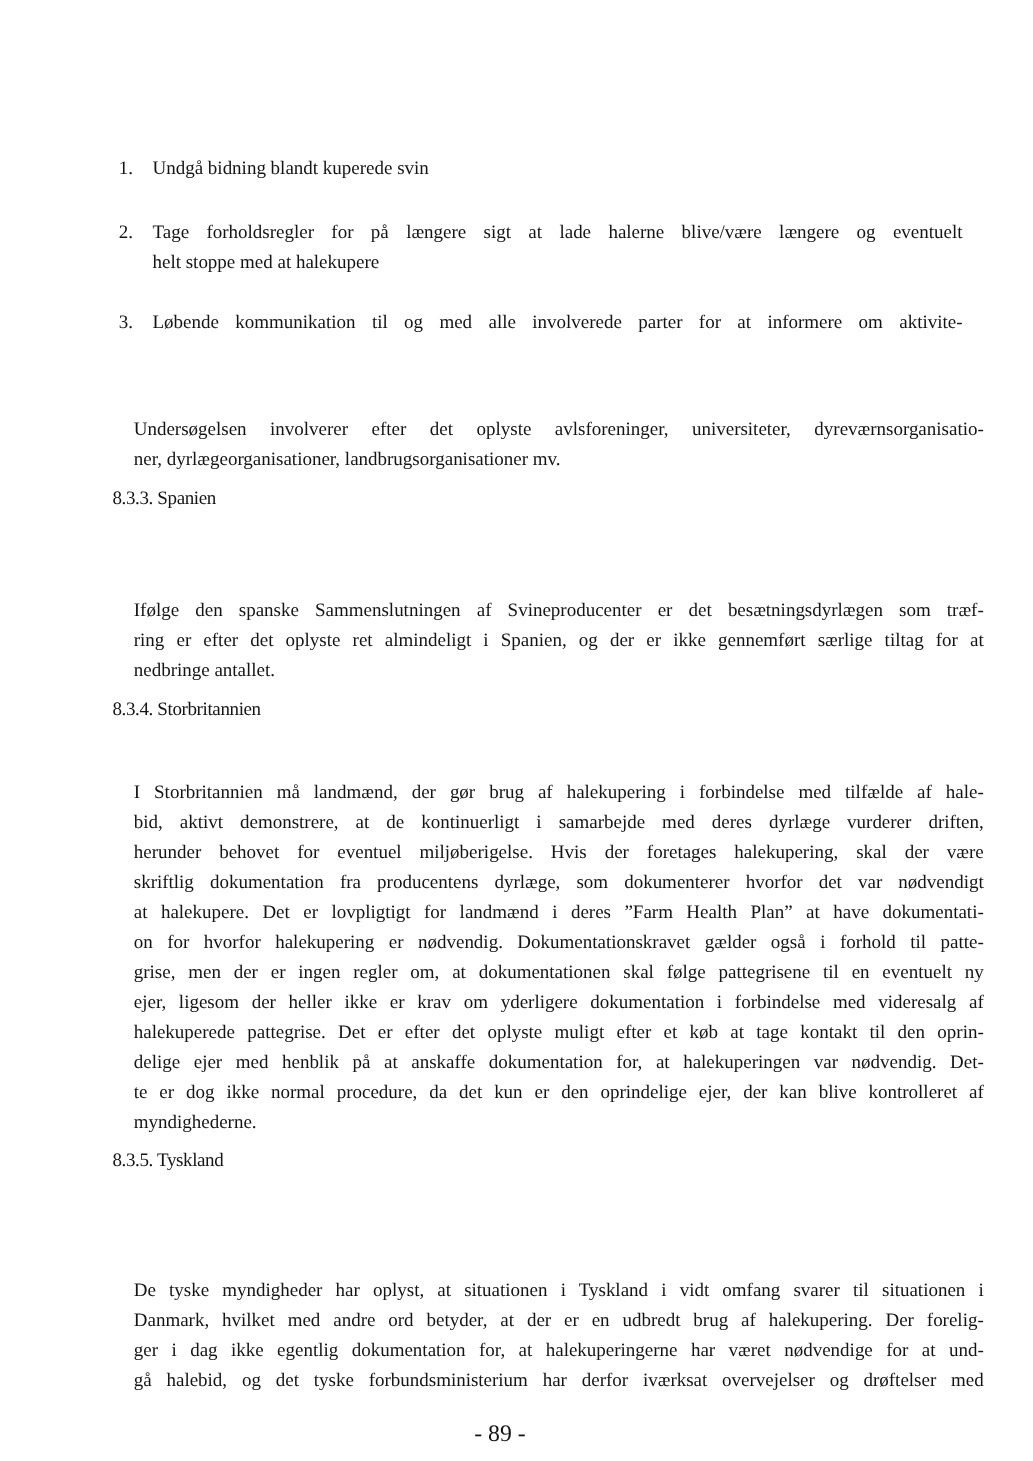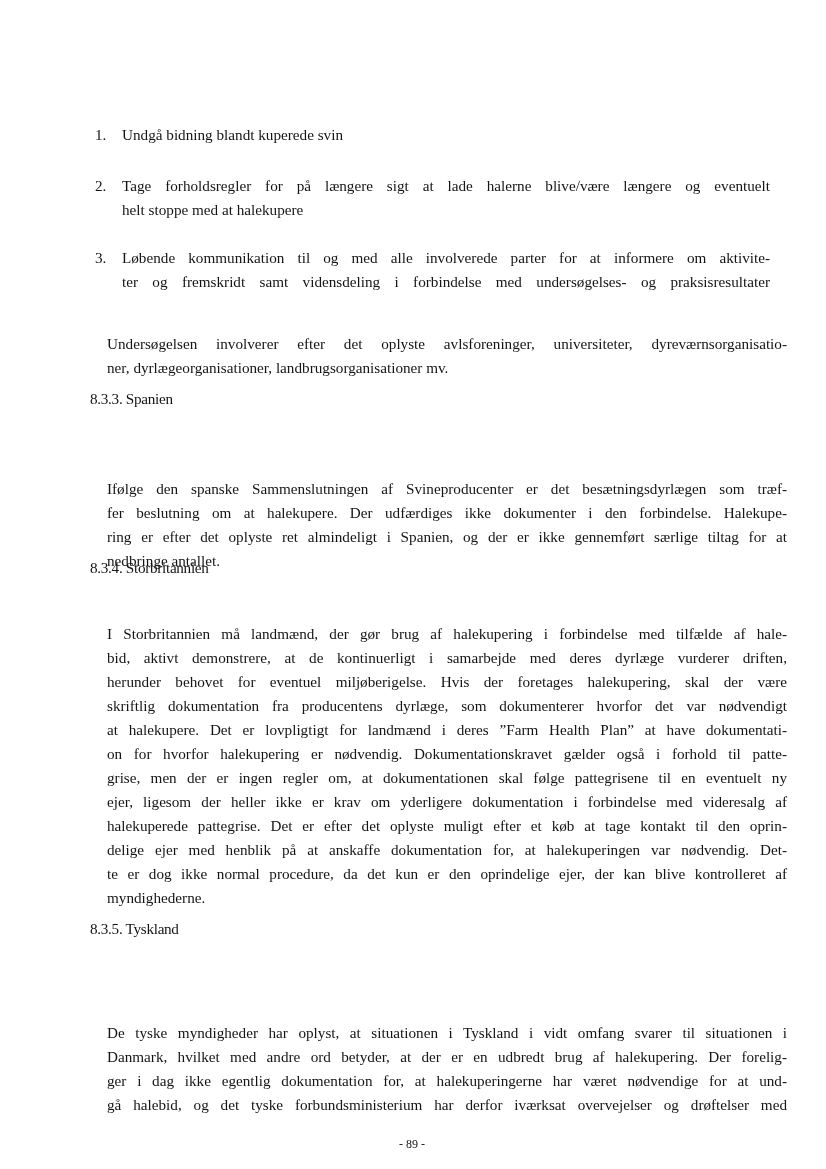--- a/index.html
+++ b/index.html
@@ -6,21 +6,21 @@
   body {
     width: 826px; height: 1169px; background: #ffffff; position: relative; overflow: hidden;
     font-family: "Liberation Serif", "DejaVu Serif", serif; color: #141414;
   }
   .page { position: absolute; left: 0; top: 0; width: 826px; height: 1169px; }
   .content { position: absolute; left: 90px; top: 0; width: 680px; }
   .p { font-size: 15.2px; line-height: 24px; text-align: justify; margin: 17px; position: absolute; left: 0; width: 680px; hyphens: manual; }
   .h { font-size: 15.2px; font-weight: normal; line-height: 24px; margin: 0; position: absolute; left: 0; letter-spacing: -0.3px; }
   .li { position: absolute; left: 32px; width: 648px; font-size: 15.2px; line-height: 24px; text-align: justify; margin: 0; }
   .li .num { position: absolute; left: -27px; top: 0; }
-  .pagenum { position: absolute; top: 1137px; left: 12px; width: 800px; text-align: center; font-size: 12px; }
+  .pagenum { position: absolute; top: 1137px; left: 0; width: 800px; text-align: center; font-size: 19px; }
   .j { text-align-last: justify; }
 </style>
 </head>
 <body>
 
 <div class="page">
   <div class="content">
 
     <div>
       <div class="li" style="top:123px">
@@ -28,33 +28,31 @@
         <div>Undgå bidning blandt kuperede svin</div>
       </div>
       <div class="li" style="top:174px">
         <span class="num">2.</span>
         <div class="j">Tage forholdsregler for på længere sigt at lade halerne blive/være længere og eventuelt</div>
         <div>helt stoppe med at halekupere</div>
       </div>
       <div class="li" style="top:246px">
         <span class="num">3.</span>
         <div class="j">Løbende kommunikation til og med alle involverede parter for at informere om aktivite-</div>
-        <div class="j">ter og fremskridt samt vidensdeling i forbindelse med undersøgelses- og praksisresultater</div>
       </div>
     </div>
 
     <div class="p" style="top:315px">
       <div class="j">Undersøgelsen involverer efter det oplyste avlsforeninger, universiteter, dyreværnsorganisatio-</div>
       <div>ner, dyrlægeorganisationer, landbrugsorganisationer mv.</div>
     </div>
 
     <h3 class="h" style="top:387px">8.3.3. Spanien</h3>
     <div class="p" style="top:460px">
       <div class="j">Ifølge den spanske Sammenslutningen af Svineproducenter er det besætningsdyrlægen som træf-</div>
-      <div class="j">fer beslutning om at halekupere. Der udfærdiges ikke dokumenter i den forbindelse. Halekupe-</div>
       <div class="j">ring er efter det oplyste ret almindeligt i Spanien, og der er ikke gennemført særlige tiltag for at</div>
       <div>nedbringe antallet.</div>
     </div>
 
     <h3 class="h" style="top:556px">8.3.4. Storbritannien</h3>
     <div class="p" style="top:605px">
       <div class="j">I Storbritannien må landmænd, der gør brug af halekupering i forbindelse med tilfælde af hale-</div>
       <div class="j">bid, aktivt demonstrere, at de kontinuerligt i samarbejde med deres dyrlæge vurderer driften,</div>
       <div class="j">herunder behovet for eventuel miljøberigelse. Hvis der foretages halekupering, skal der være</div>
       <div class="j">skriftlig dokumentation fra producentens dyrlæge, som dokumenterer hvorfor det var nødvendigt</div>

